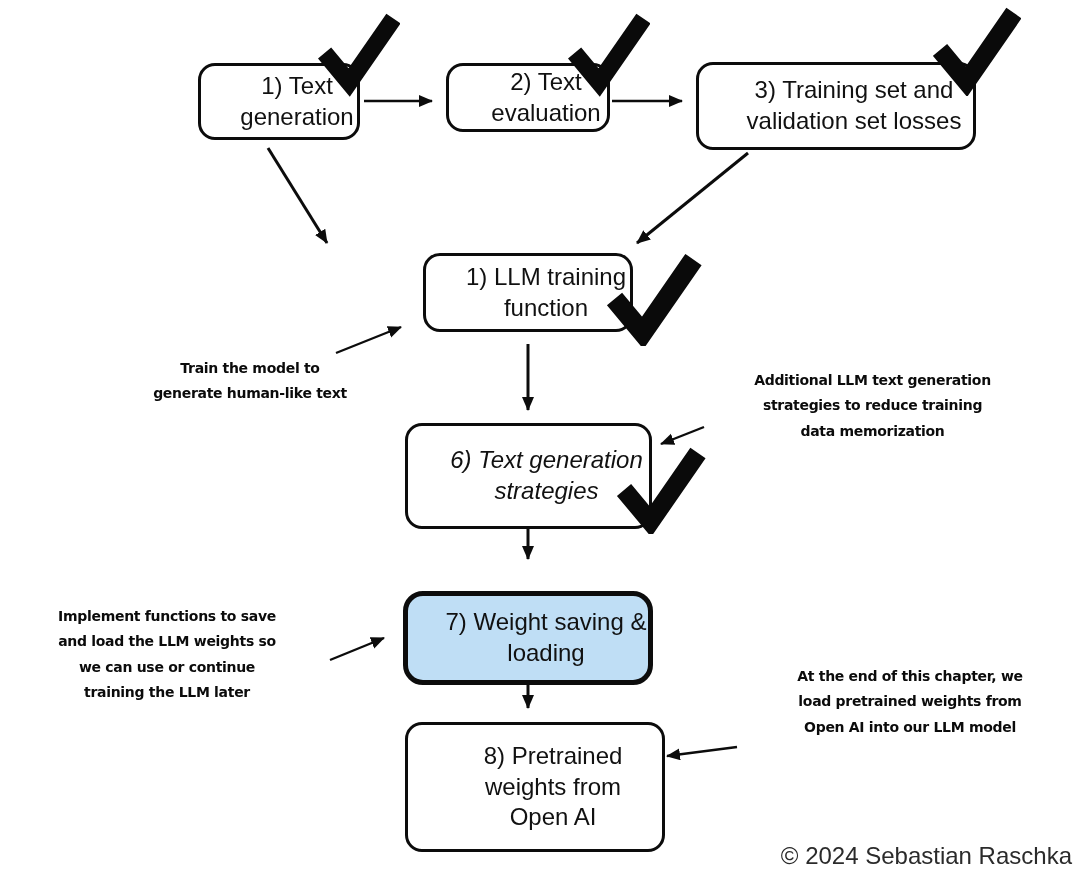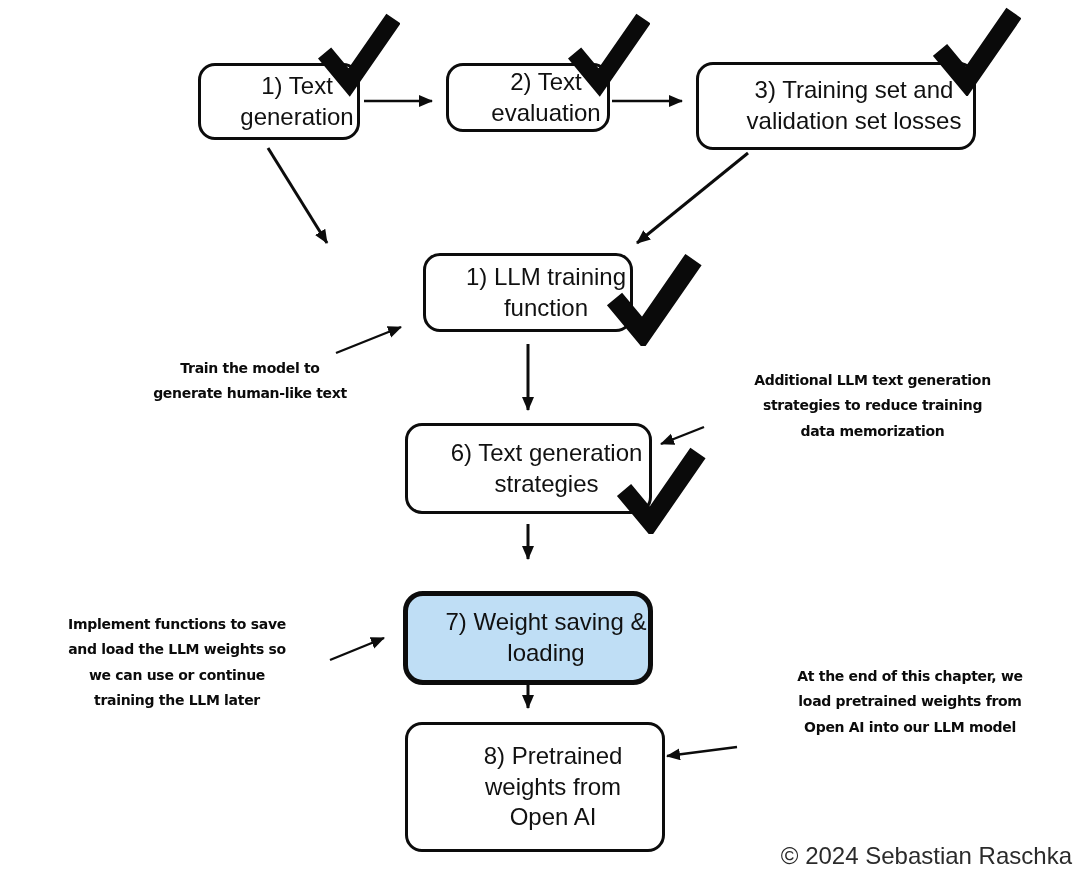--- a/index.html
+++ b/index.html
@@ -63,21 +63,21 @@
   <div class="flow-box" style="left:696px; top:62px; width:280px; height:88px;">
     <span>3) Training set and
 validation set losses</span>
   </div>
 
   <div class="flow-box" style="left:423px; top:253px; width:210px; height:79px;">
     <span>1) LLM training
 function</span>
   </div>
 
-  <div class="flow-box" style="left:405px; top:423px; width:247px; height:91px;">
+  <div class="flow-box" style="left:405px; top:423px; width:247px; height:106px;font-style:italic;">
     <span>6) Text generation
 strategies</span>
   </div>
 
   <div class="flow-box highlight" style="left:403px; top:591px; width:250px; height:94px;">
     <span>7) Weight saving &amp;
 loading</span>
   </div>
 
   <div class="flow-box" style="left:405px; top:722px; width:260px; height:130px;">
@@ -102,21 +102,21 @@
     <path d="M8,50 L38,86 L92,8" fill="none" stroke="#0a0a0a" stroke-width="21" stroke-linejoin="miter"></path>
   </svg>
 
   <div class="annotation" style="left:70px; top:356px; width:360px;">Train the model to
 generate human-like text</div>
 
   <div class="annotation" style="left:700px; top:368px; width:345px;">Additional LLM text generation
 strategies to reduce training
 data memorization</div>
 
-  <div class="annotation" style="left:12px; top:604px; width:330px;margin-top:8px;">Implement functions to save
+  <div class="annotation" style="left:2px; top:604px; width:330px;">Implement functions to save
 and load the LLM weights so
 we can use or continue
 training the LLM later</div>
 
   <div class="annotation" style="left:745px; top:664px; width:330px;">At the end of this chapter, we
 load pretrained weights from
 Open AI into our LLM model</div>
 
   <div class="footer">© 2024 Sebastian Raschka</div>
 

